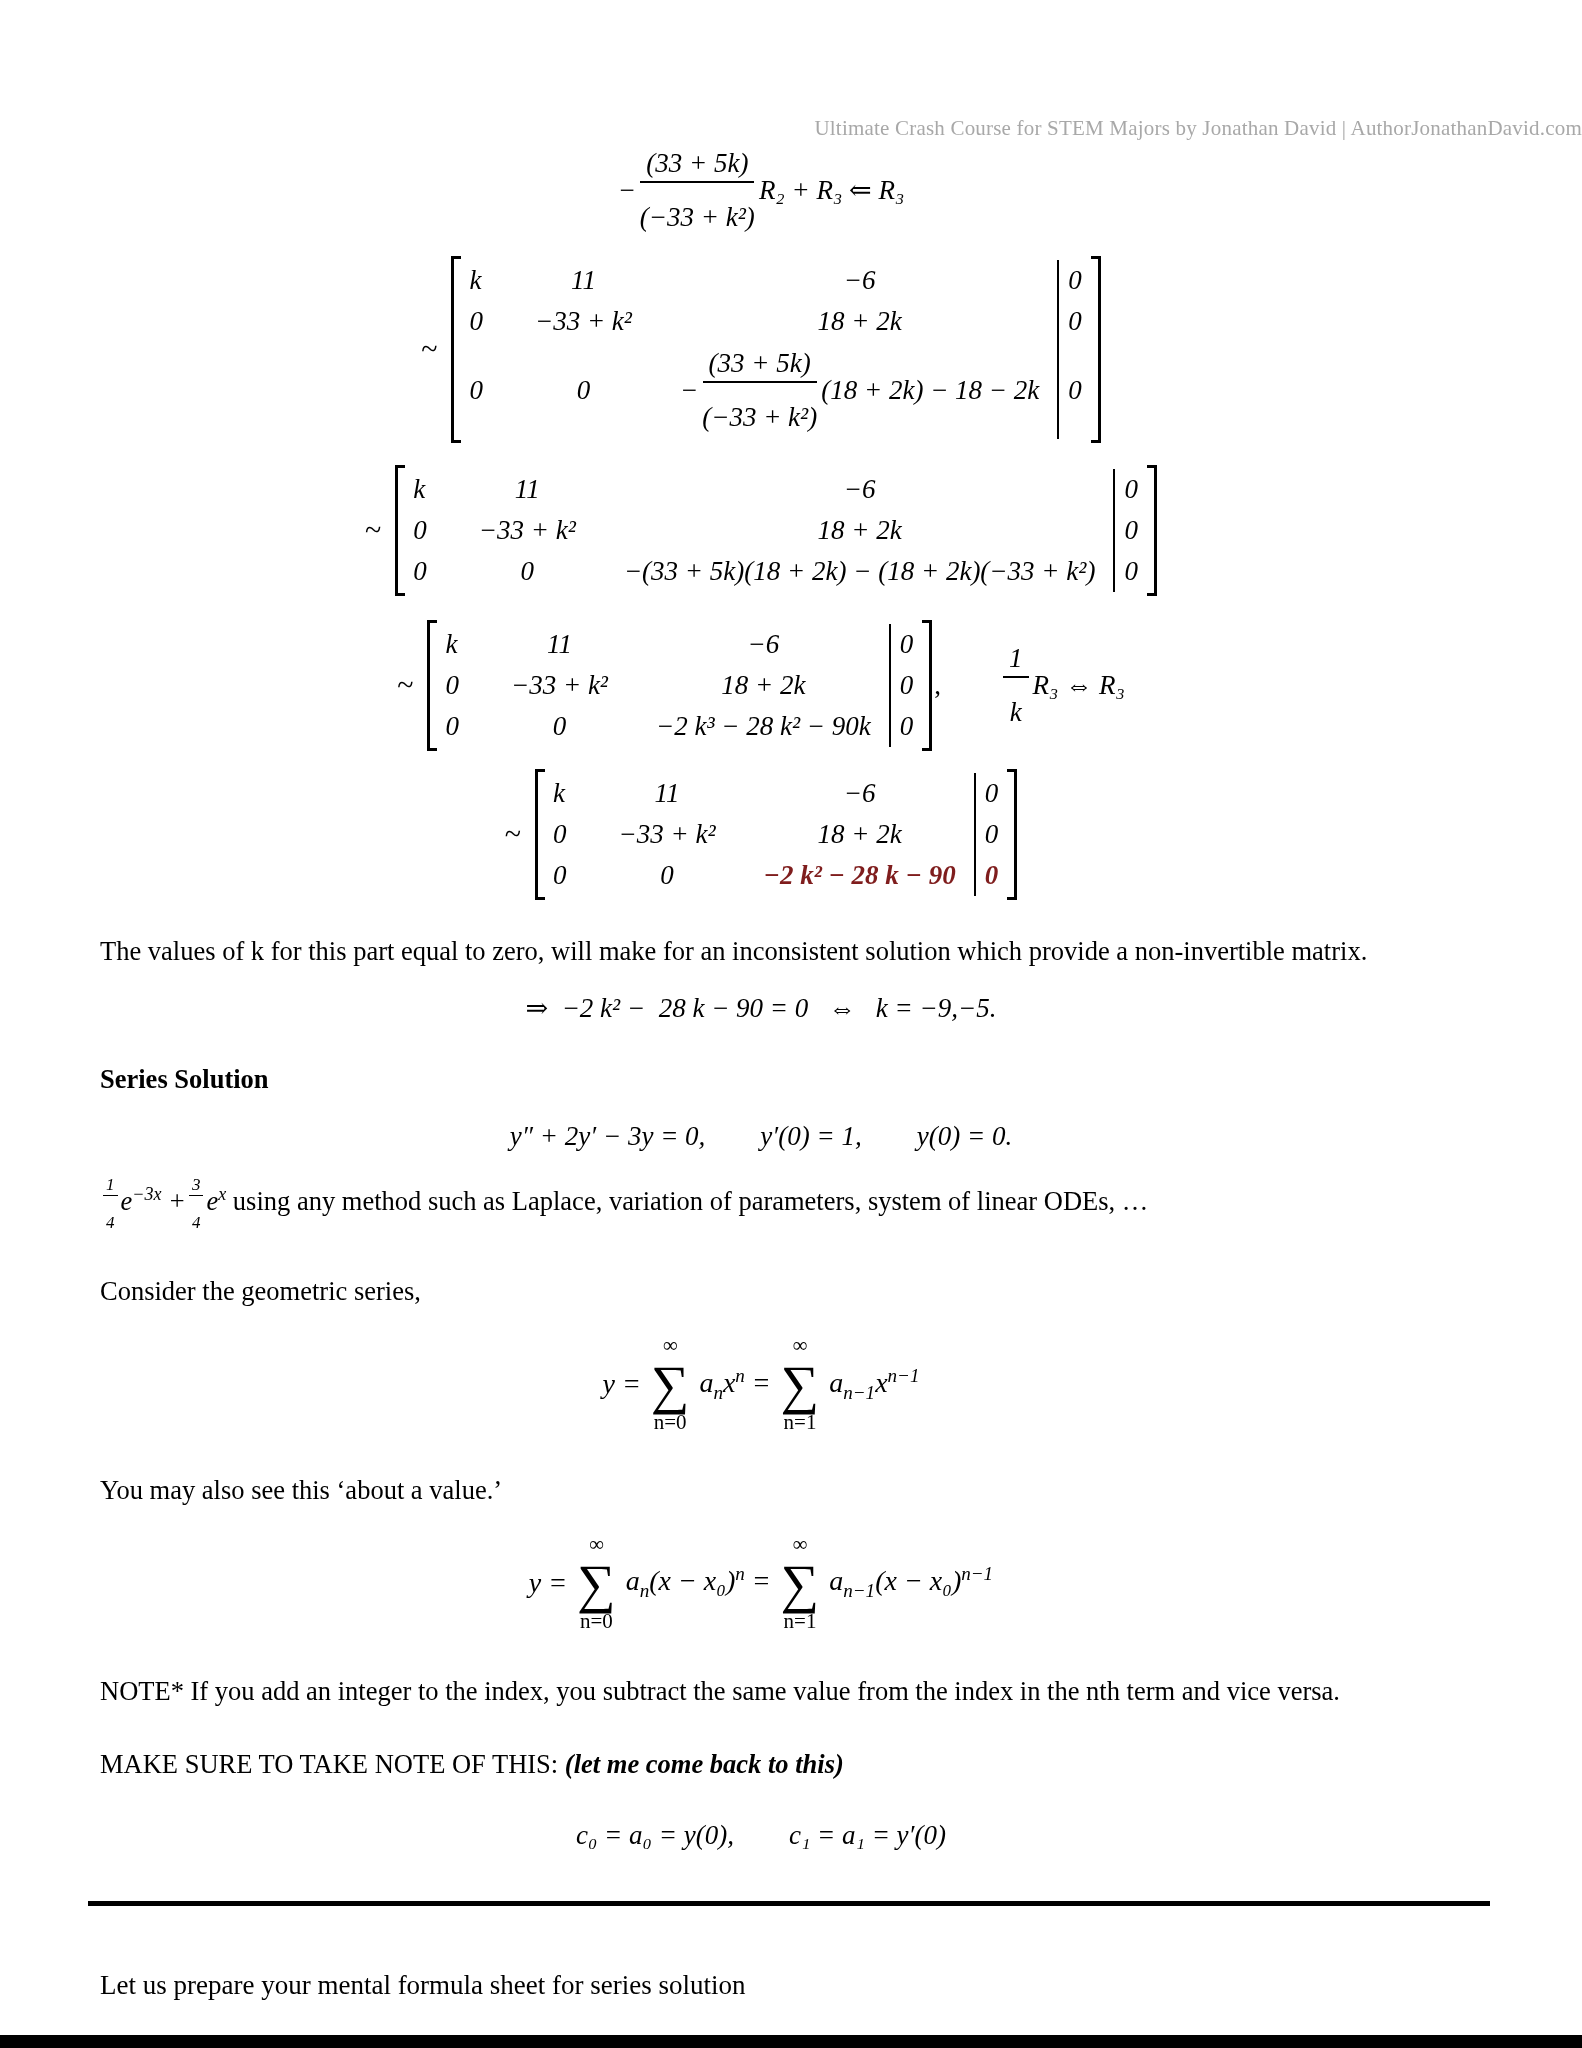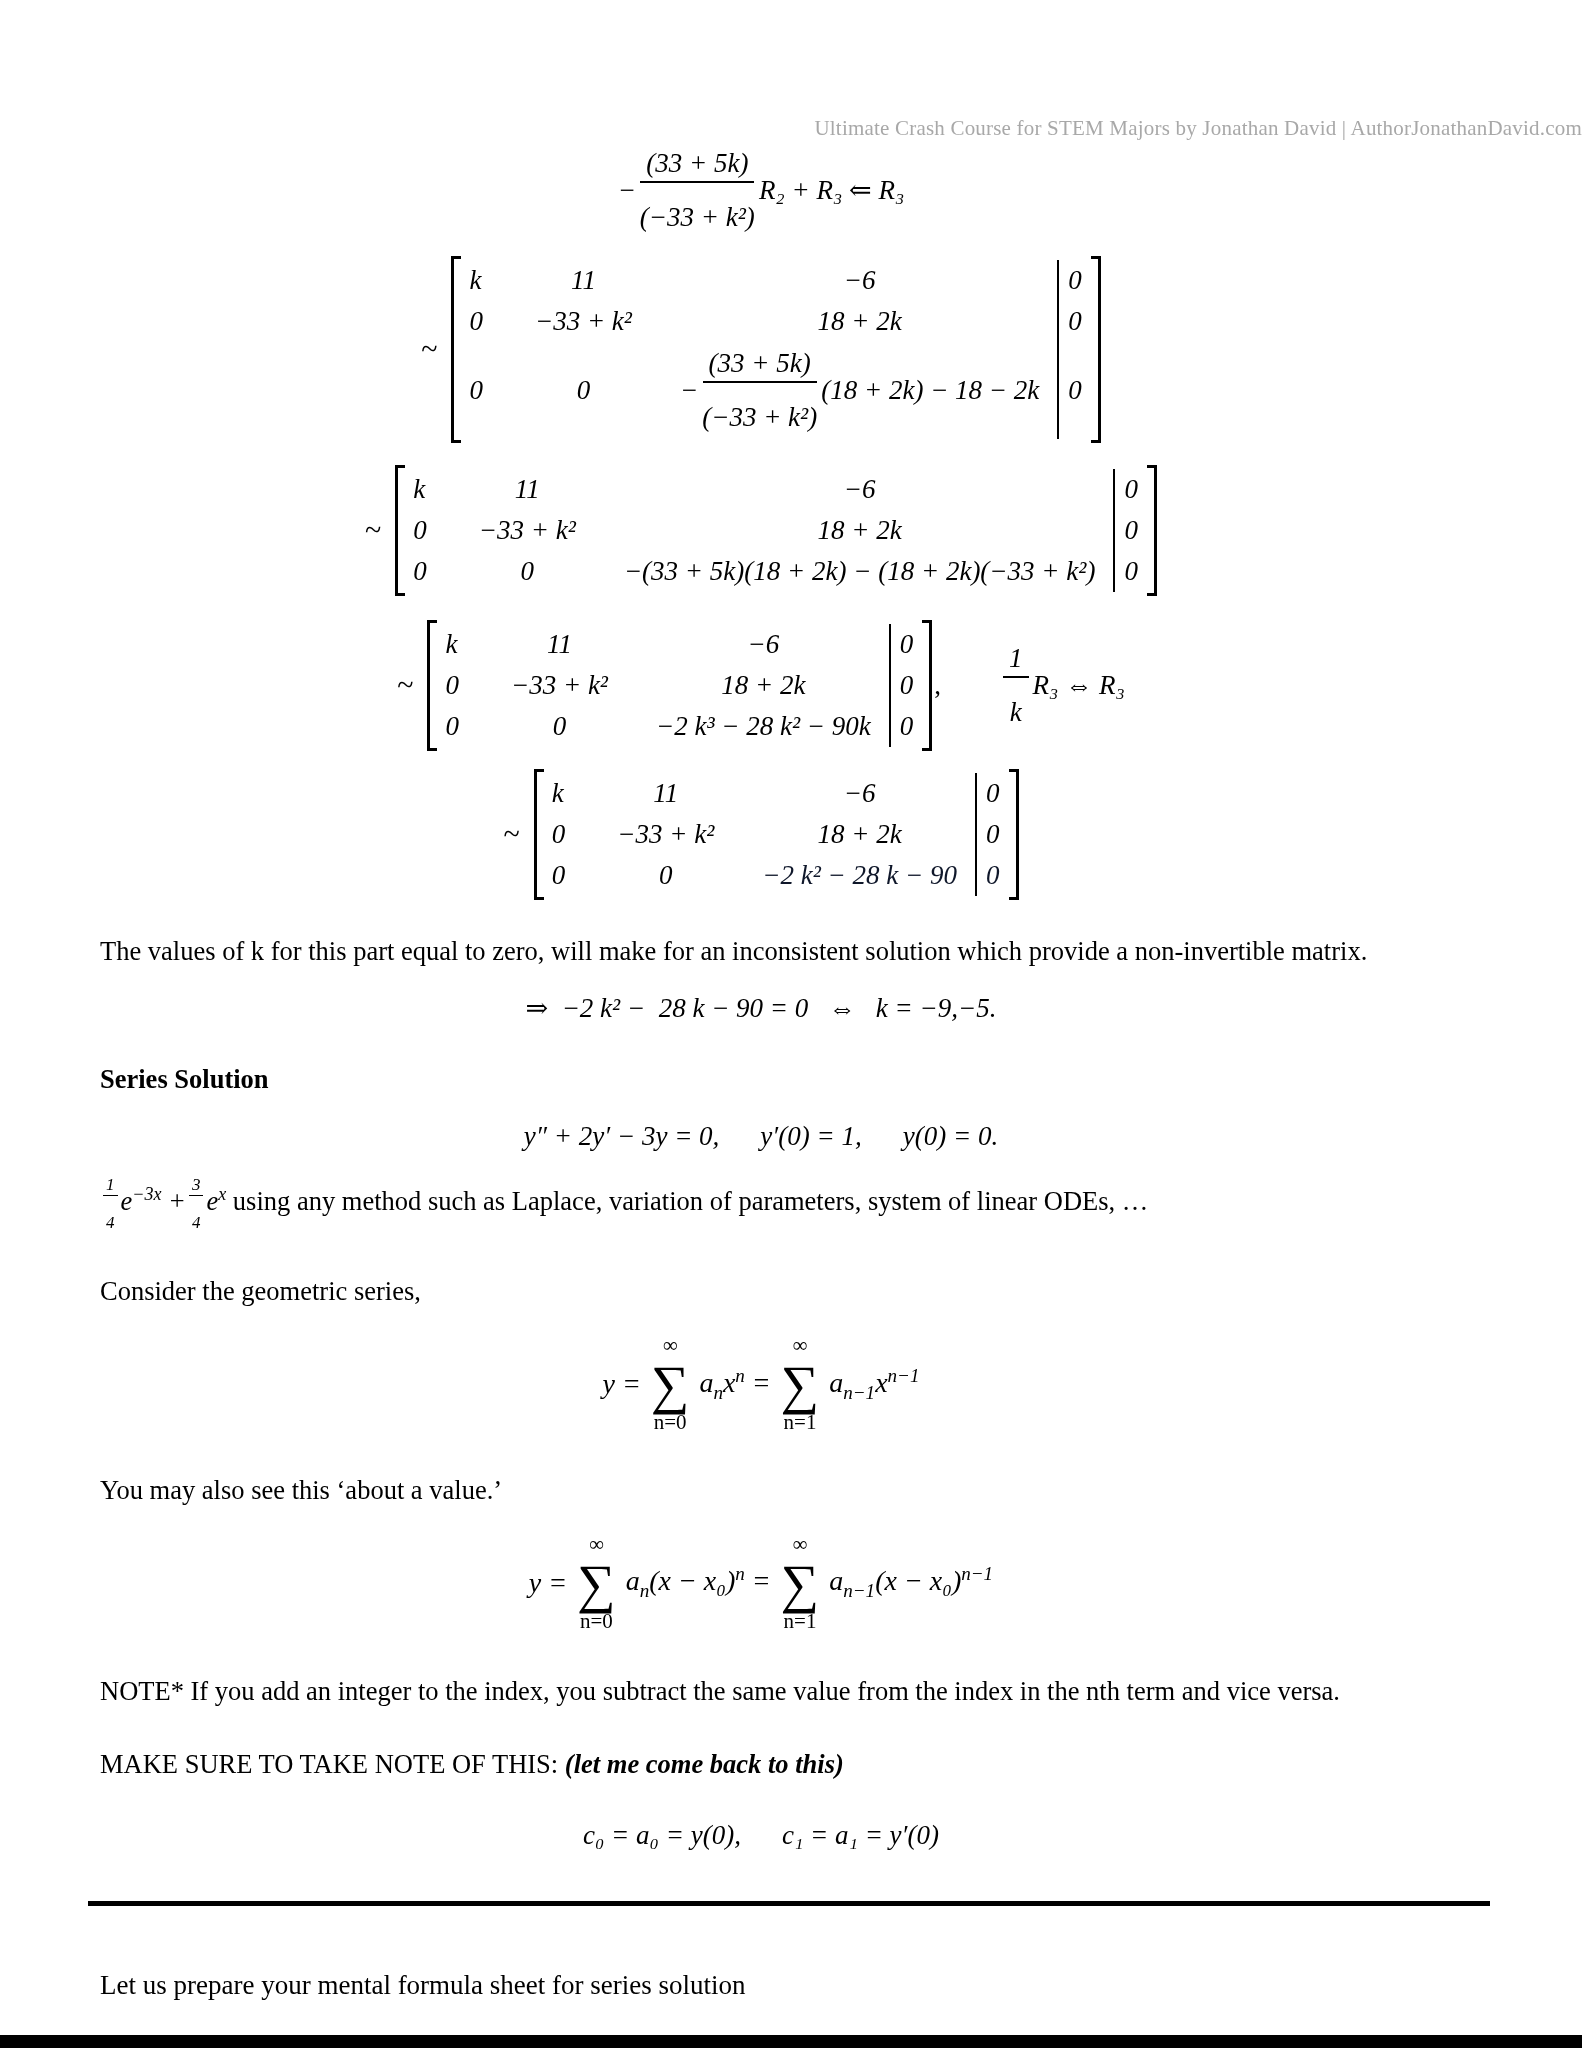--- a/index.html
+++ b/index.html
@@ -8,31 +8,31 @@
     width:1582px; height:2048px;
     background:#ffffff;
     font-family:"Liberation Serif","DejaVu Serif",serif;
     color:#000;
     overflow:hidden;
     position:relative;
   }
   .content { padding:0 130px 0 88px; }
 
   .muted { color:#a8a8a8; }
-  .red   { color:#0f172a; }
+  .red   { color:#7f1d1d;font-weight:bold; }
 
   .hdr { padding-top:116px; text-align:right; font-size:21px; letter-spacing:.2px; }
 
   .para { font-size:26.5px; line-height:1.62; margin:12px; }
   .bold { font-weight:bold; }
   .ital { font-style:italic; font-weight:bold; }
 
   .math { font-style:italic; }
   .eq { display:flex; align-items:center; justify-content:center; padding-right:60px; font-size:27px; }
-  .gap55 { gap:41px; }
+  .gap55 { gap:55px; }
   .pre { white-space:pre-wrap; }
 
   
   .frac { display:inline-flex; flex-direction:column; align-items:center; vertical-align:middle; line-height:1.2; margin:0 4px; }
   .frac .fnum { border-bottom:2.5px solid #000; padding:0 6px 2px; }
   .frac .fden { padding-top:18px; }
   .sfrac { font-size:17px; line-height:1.05; margin:0 3px; vertical-align:middle; }
   .sfrac .fnum { border-bottom:1.8px solid #000; padding:0 3px 1px; }
 
   

